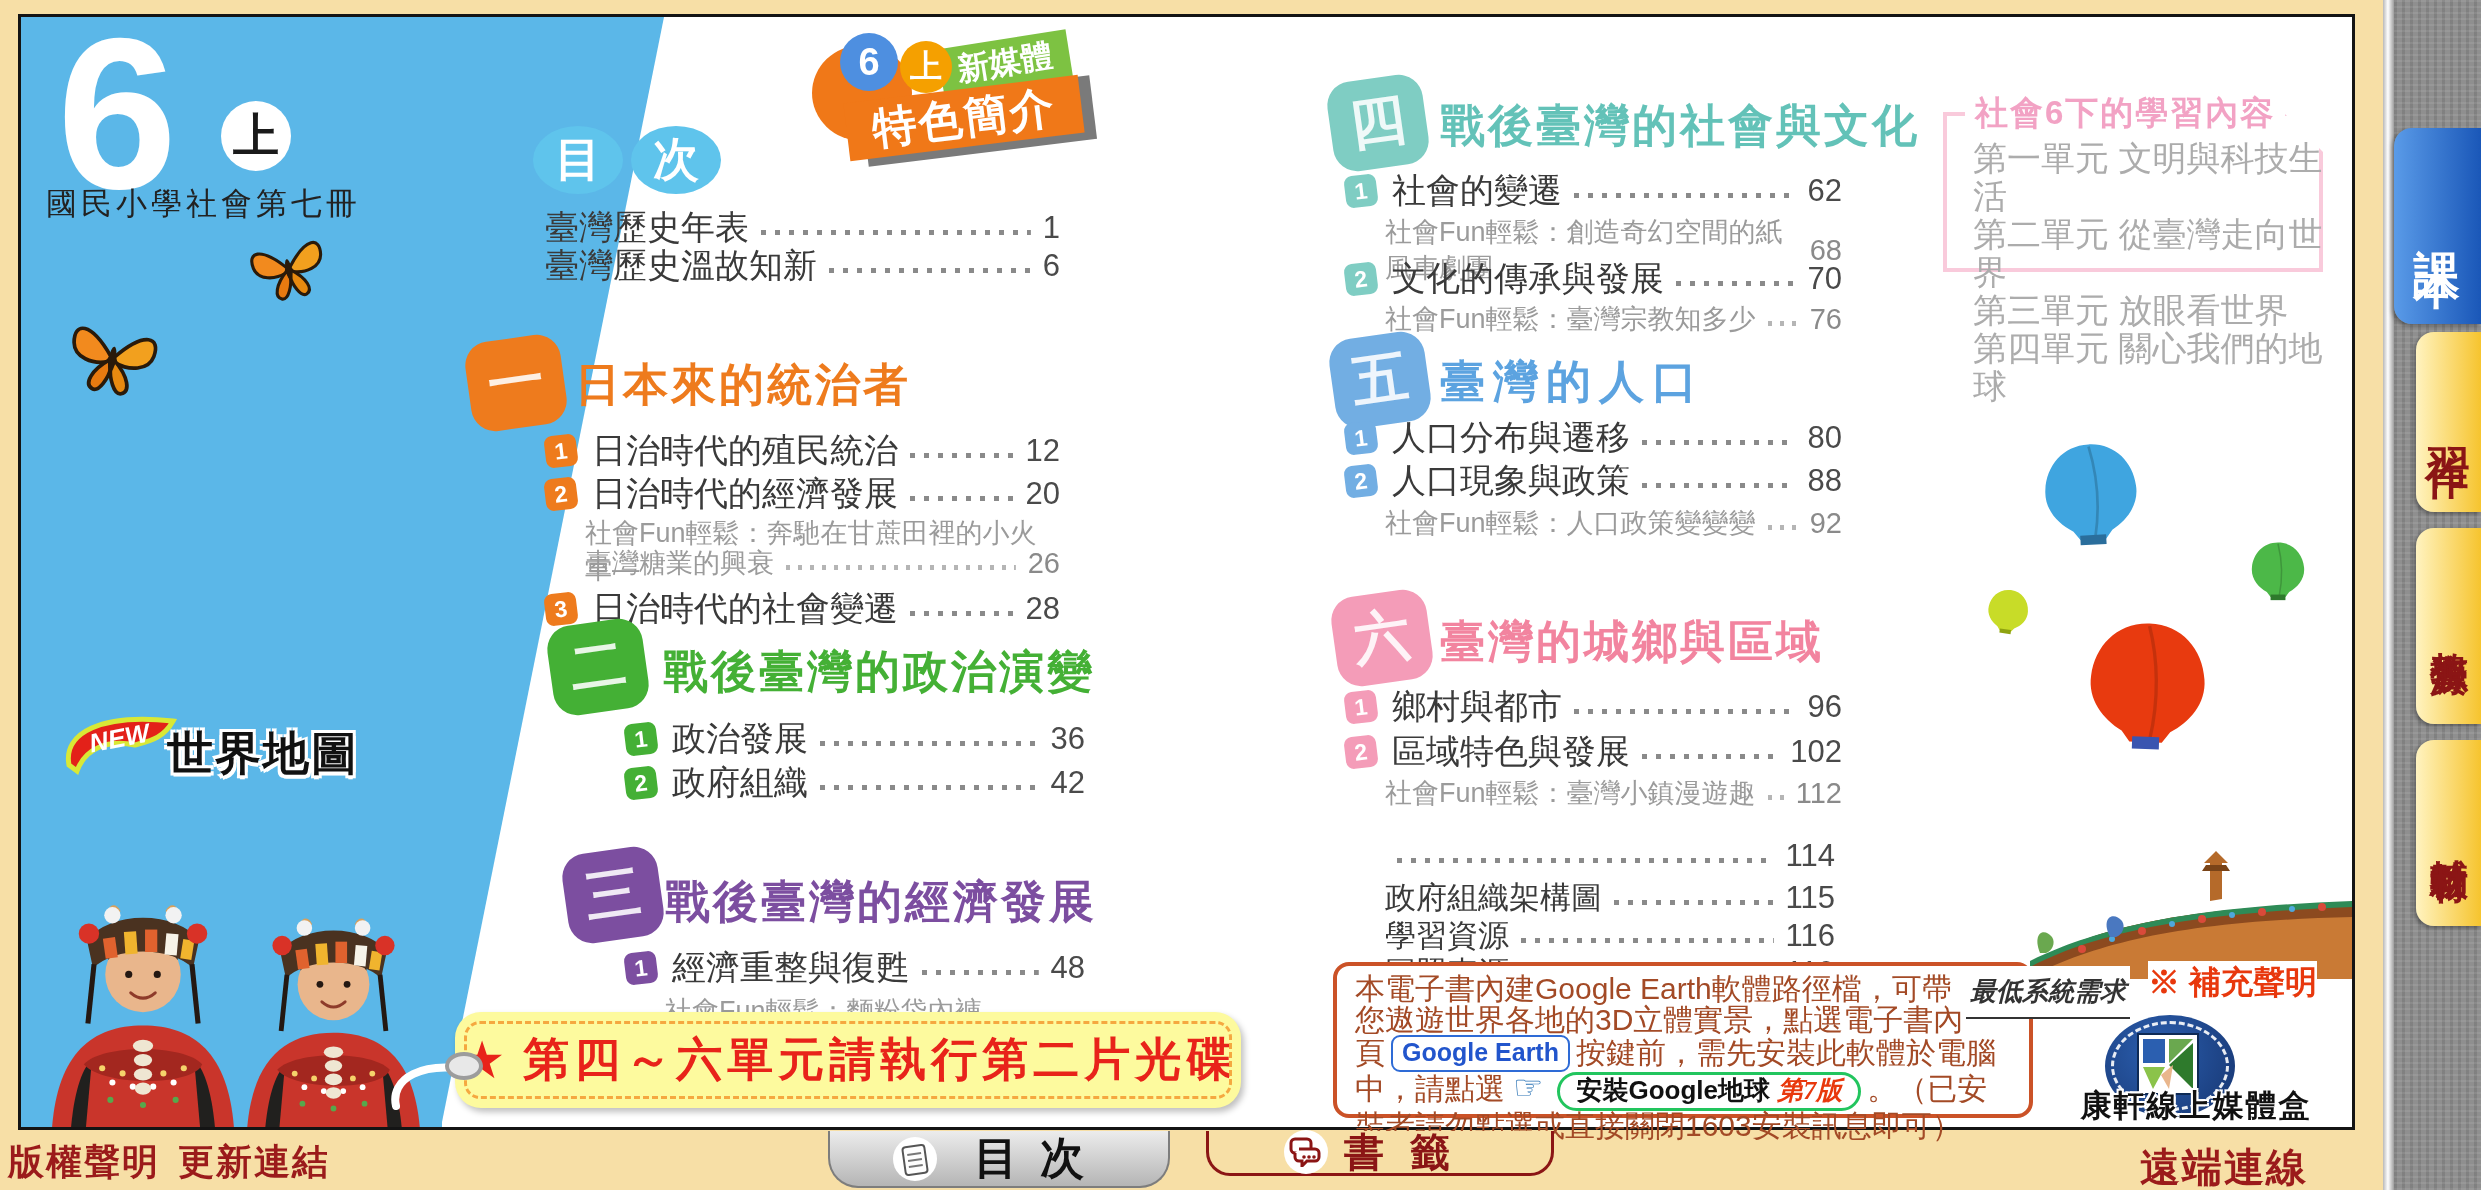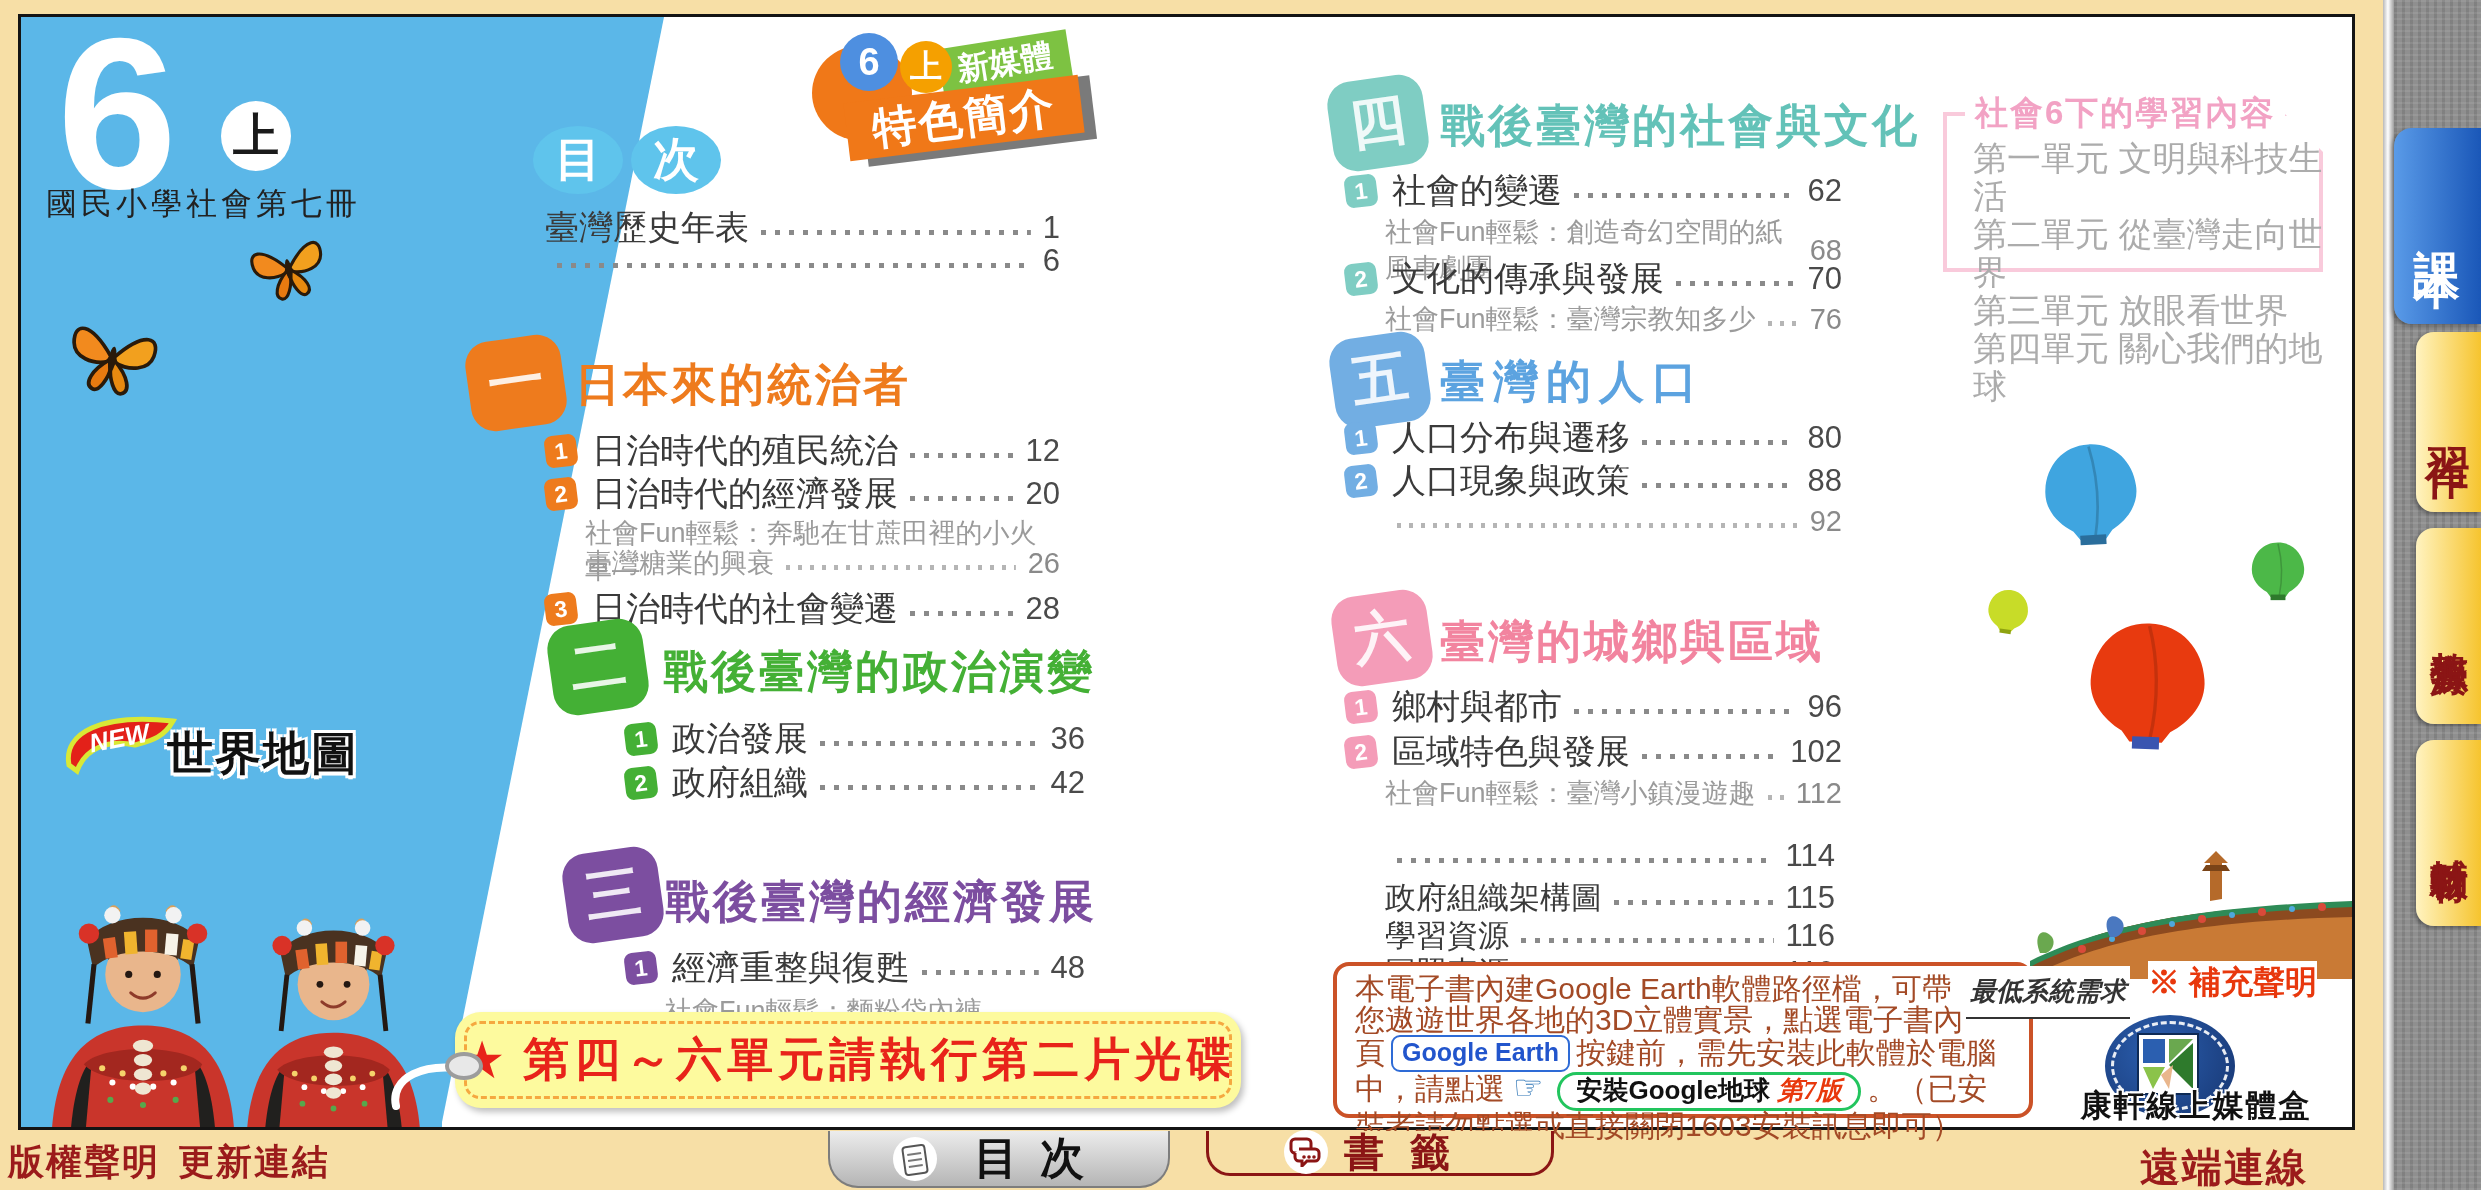--- a/index.html
+++ b/index.html
@@ -256,20 +256,21 @@
         <span>上</span>
       </div>
   </div>
 
   <div class="row" style="left:524px;top:188px;width:515px">
     <span class="lbl">臺灣歷史年表</span>
     <span class="ldr"></span>
     <span class="pg">1</span>
   </div>
   <div class="row" style="left:524px;top:226px;width:515px">
+    <span class="lbl">臺灣歷史溫故知新</span>
     <span class="ldr"></span>
     <span class="pg">6</span>
   </div>
 
   <div class="sec-badge s1" style="left:447px;top:321px">
       <span>一</span>
     </div>
   <div class="sec-title t1" style="left:554px;top:338px">日本來的統治者</div>
   <div class="row" style="left:524px;top:411px;width:515px">
     <span class="nbdg s1">1</span>
@@ -374,20 +375,21 @@
     <span class="ldr"></span>
     <span class="pg">80</span>
   </div>
   <div class="row" style="left:1324px;top:441px;width:497px">
     <span class="nbdg s5">2</span>
     <span class="lbl">人口現象與政策</span>
     <span class="ldr"></span>
     <span class="pg">88</span>
   </div>
   <div class="row fun" style="left:1364px;top:488px;width:457px">
+    <span class="lbl">社會Fun輕鬆：人口政策變變變</span>
     <span class="ldr"></span>
     <span class="pg">92</span>
   </div>
 
   <div class="sec-badge s6" style="left:1313px;top:576px">
       <span>六</span>
     </div>
   <div class="sec-title t6" style="left:1419px;top:595px">臺灣的城鄉與區域</div>
   <div class="row" style="left:1324px;top:667px;width:497px">
     <span class="nbdg s6">1</span>

